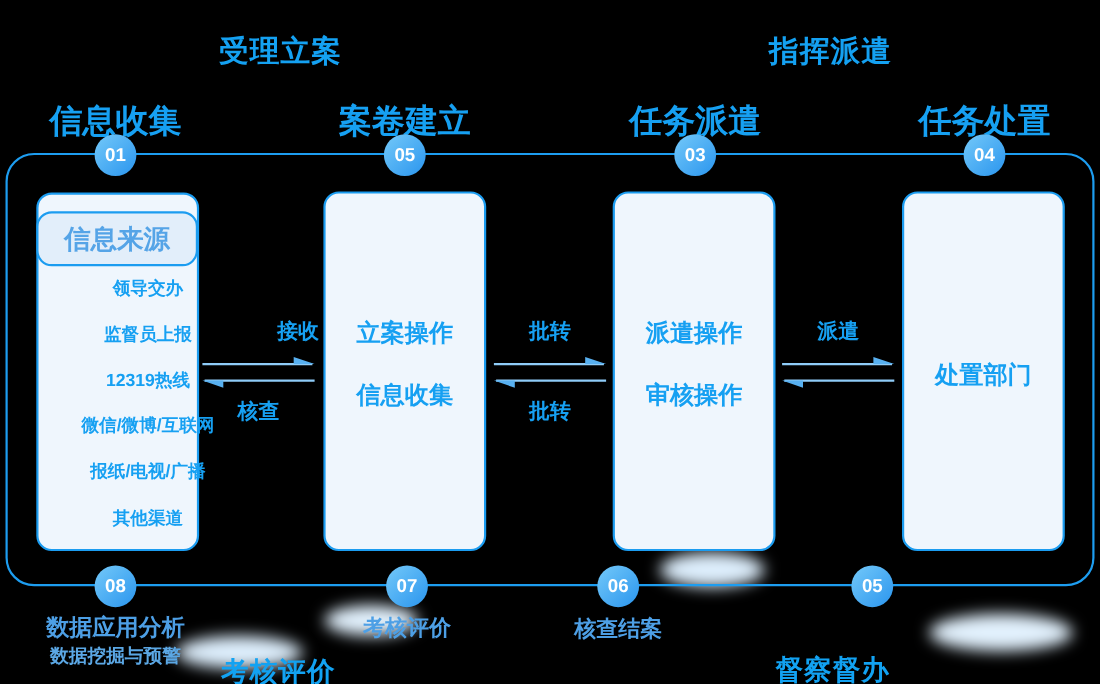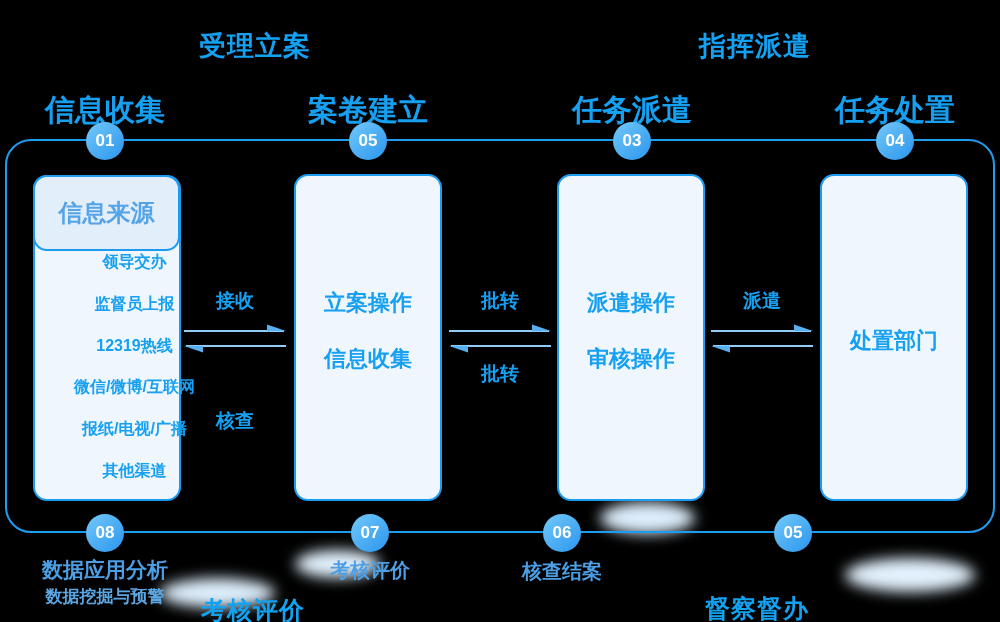--- a/index.html
+++ b/index.html
@@ -26,21 +26,21 @@
   .frame{
     position:absolute; left:5px; top:139px; width:990px; height:394px;
     border:2.5px solid #1d9df0; border-radius:26px; box-sizing:border-box; z-index:2;
   }
   .box{
     position:absolute; width:148px; height:327px; top:174px;
     border:2px solid #1b9cf0; background:#eff6fd; border-radius:14px;
     box-sizing:border-box; z-index:3;
   }
   .src-header{
-    position:absolute; left:33px; top:175px; width:147px; height:76px;
+    position:absolute; left:33px; top:192px; width:147px; height:50px;
     border:2px solid #1b9cf0; background:#e2eefa; border-radius:14px;
     box-sizing:border-box; z-index:4;
     display:flex; align-items:center; justify-content:center;
     color:#55a4e7; font-weight:bold; font-size:24px;
   }
   .src-list{
     position:absolute; left:34px; top:242px; width:145px; height:250px;
     display:flex; flex-direction:column; justify-content:space-around;
     align-items:center; z-index:4;padding-left:28px;
   }
@@ -112,28 +112,28 @@
   <div class="box-line" style="left:294px; top:288px;">立案操作</div>
   <div class="box-line" style="left:294px; top:344px;">信息收集</div>
 
   <div class="box" style="left:557px;"></div>
   <div class="box-line" style="left:557px; top:288px;">派遣操作</div>
   <div class="box-line" style="left:557px; top:344px;">审核操作</div>
 
   <div class="box" style="left:820px;"></div>
   <div class="box-line" style="left:820px; top:326px;">处置部门</div>
 
-  <div class="flow-label" style="left:180px; top:288px;">接收</div>
+  <div class="flow-label" style="left:180px; top:288px;padding-left:36px;">接收</div>
   <svg class="flow-arrows" style="left:182px;" width="106" height="32">
     <line x1="2" y1="9" x2="102" y2="9" stroke="#8fccf8" stroke-width="2"></line>
     <polygon points="85,2.5 104,9 85,9" fill="#58b0f0"></polygon>
     <line x1="4" y1="24" x2="104" y2="24" stroke="#8fccf8" stroke-width="2"></line>
     <polygon points="21,30.5 2,24 21,24" fill="#58b0f0"></polygon>
   </svg>
-  <div class="flow-label" style="left:180px; top:361px;margin-top:47px;">核查</div>
+  <div class="flow-label" style="left:180px; top:361px;">核查</div>
 
   <div class="flow-label" style="left:445px; top:288px;">批转</div>
   <svg class="flow-arrows" style="left:447px;" width="106" height="32">
     <line x1="2" y1="9" x2="102" y2="9" stroke="#8fccf8" stroke-width="2"></line>
     <polygon points="85,2.5 104,9 85,9" fill="#58b0f0"></polygon>
     <line x1="4" y1="24" x2="104" y2="24" stroke="#8fccf8" stroke-width="2"></line>
     <polygon points="21,30.5 2,24 21,24" fill="#58b0f0"></polygon>
   </svg>
   <div class="flow-label" style="left:445px; top:361px;">批转</div>
 

